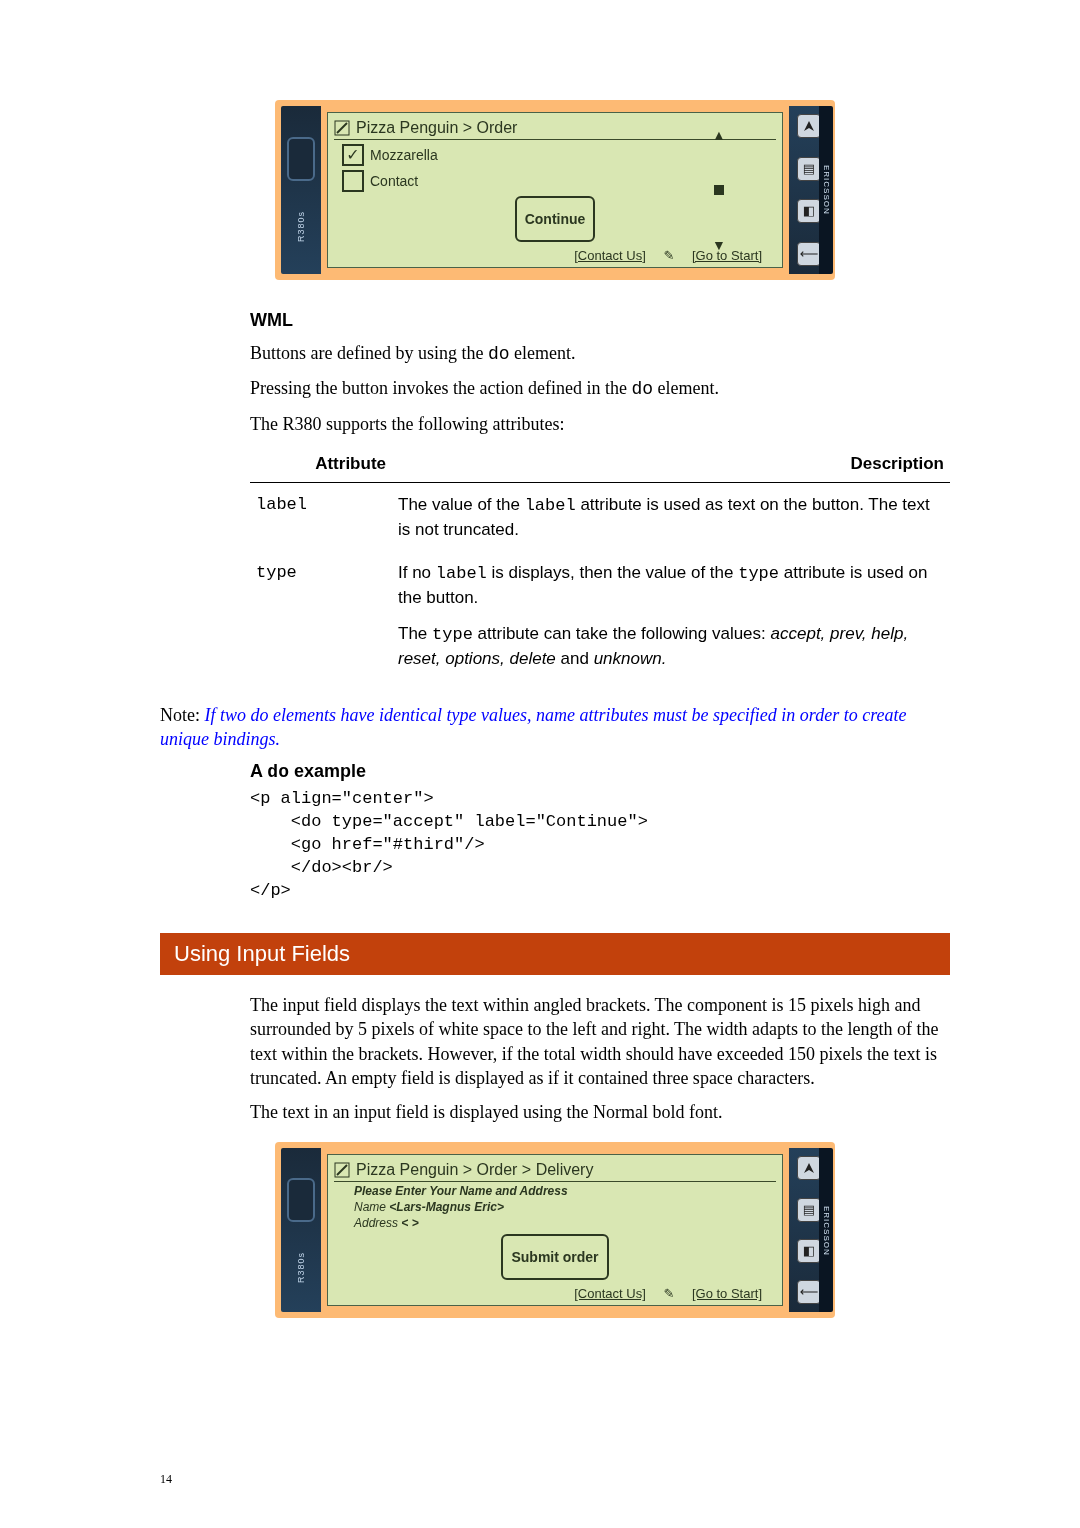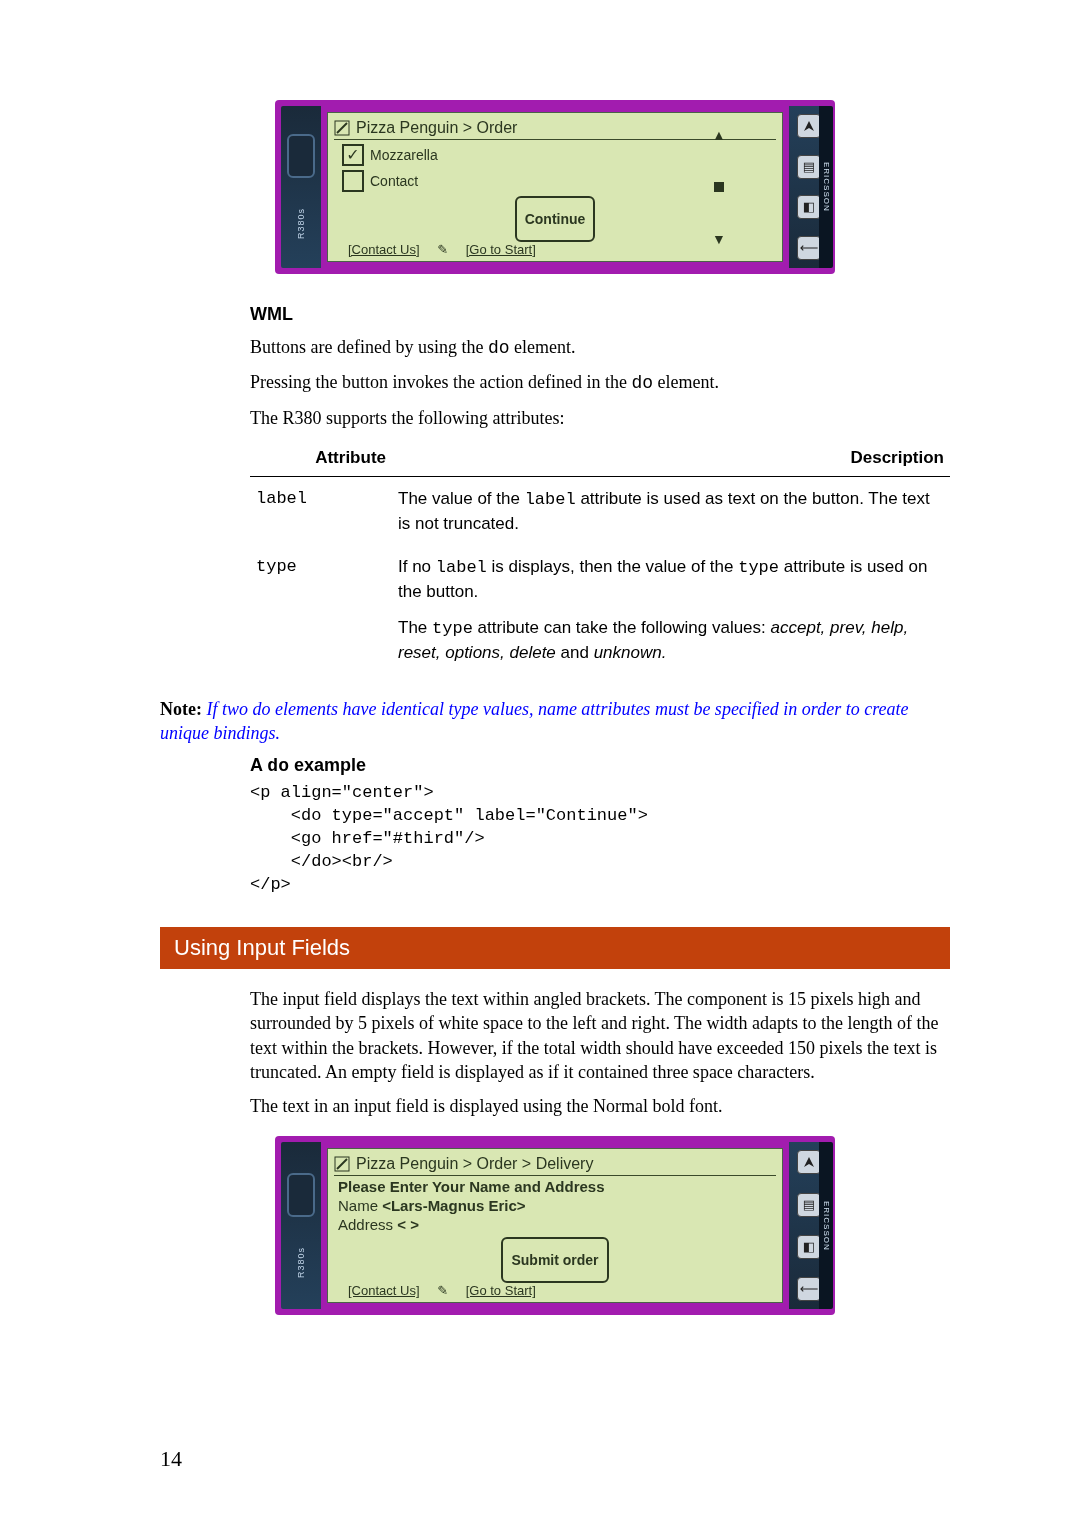--- a/index.html
+++ b/index.html
@@ -18,21 +18,21 @@
     padding: 100px 130px 60px 160px;
   }
   .mono { font-family: "Courier New", monospace; }
   .bold { font-weight: bold; }
   .italic { font-style: italic; }
   .blue-italic { color: #0000ff; font-style: italic; }
 
   .device-figure {
     width: 560px;
     margin: 0 auto 30px auto;
-    background: #a21caf;
+    background: #fdba74;
     border-radius: 4px;
     display: flex;
     padding: 6px 6px;
     box-sizing: border-box;
     position: relative;
   }
   .device-left {
     width: 40px;
     background: linear-gradient(#1a2a3a, #24405a);
     border-radius: 2px 0 0 2px;
@@ -90,21 +90,21 @@
     display: inline-block;
     border: 2px solid #2b3720;
     border-radius: 6px;
     padding: 12px 8px;
     font-weight: bold;
     font-size: 14px;
     background: #d9e7b3;
     line-height: 18px;
   }
   .btn-row { text-align: center; margin-top: 4px; }
-  .link-row { text-align: left; font-size: 13px; }
+  .link-row { text-align: right; margin-top: 6px; font-size: 13px; }
   .wml-link { text-decoration: underline; margin: 0 14px; }
   .angle-input { font-weight: bold; }
 
   .device-right {
     width: 40px;
     background: linear-gradient(#24405a, #1a2a3a);
     border-radius: 0 2px 2px 0;
     display: flex;
     flex-direction: column;
     align-items: center;
@@ -172,21 +172,21 @@
     border-bottom: 1px solid #000;
   }
   table.attr-table td {
     vertical-align: top;
     padding: 10px 6px;
     line-height: 1.4;
   }
   .col-attr { width: 130px; font-family: "Courier New", monospace; }
 
   .note-line { margin: 14px 0 24px 0; }
-  .note-label { font-weight: bold; }
+  .note-label { font-weight: normal; }
 
   .example-head { font-family: Arial, sans-serif; font-weight: bold; margin: 6px 0; }
   pre.code {
     font-family: "Courier New", monospace;
     font-size: 17px;
     margin: 6px 0 30px 0;
     white-space: pre;
     line-height: 1.35;
   }
 
@@ -196,26 +196,26 @@
     font-family: Arial, sans-serif;
     font-size: 22px;
     padding: 8px 14px;
     margin: 8px 0 18px -0px;
     margin-left: -0px;
   }
 
   .page-num {
     position: absolute;
     left: 160px;
-    bottom: 56px;
-    font-size: 22px;
+    bottom: 41px;
+    font-size: 12px;
   }
 
   
-  .scr-line { font-size: 15px; margin: 2px 0 2px 4px; }
+  .scr-line { font-size: 12px; margin: 2px 0 2px 20px; font-style: italic; }
   .scr-bold { font-weight: bold; }
 </style>
 </head>
 <body>
 
 <div class="page">
 
   <div class="device-figure">
     <div class="device-left">
       <div class="slot"></div>

